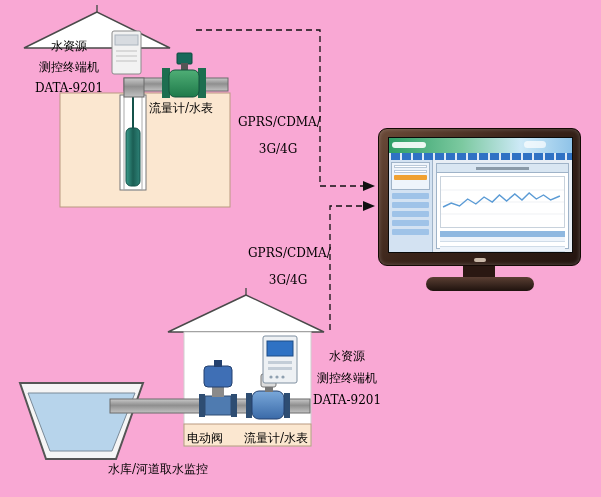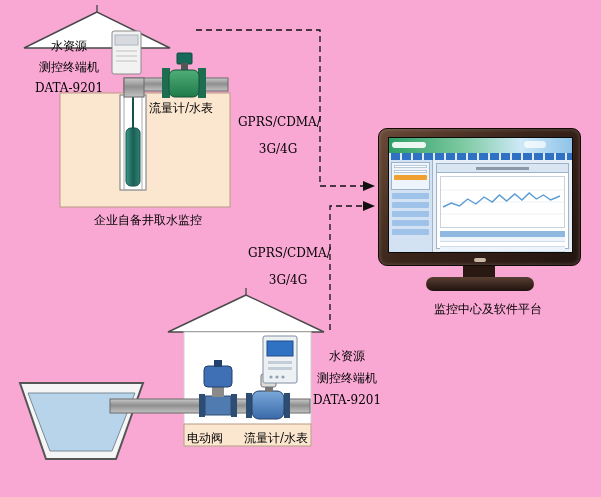--- a/index.html
+++ b/index.html
@@ -201,39 +201,38 @@
   <div class="monitor-base"></div>
 
   <div class="label t-terminal">
     <span>水资源</span>
     <span>测控终端机</span>
     <span>DATA-9201</span>
   </div>
 
   <div class="label t-meter">流量计/水表</div>
 
-  <div class="label t-caption">企业自备井取水监控</div>
 
   <div class="label gprs-top">
     <span>GPRS/CDMA/</span>
     <span>3G/4G</span>
   </div>
 
   <div class="label gprs-bottom">
     <span>GPRS/CDMA/</span>
     <span>3G/4G</span>
   </div>
 
-  <div class="label mon-caption">监控中心及软件平台</div>
 
   <div class="label b-terminal">
     <span>水资源</span>
     <span>测控终端机</span>
     <span>DATA-9201</span>
   </div>
 
   <div class="label b-equip">
     <span>电动阀</span>
     <span>流量计/水表</span>
   </div>
 
+  <div class="label b-caption">水库/河道取水监控</div>
 
 </div>
 
 </body></html>

